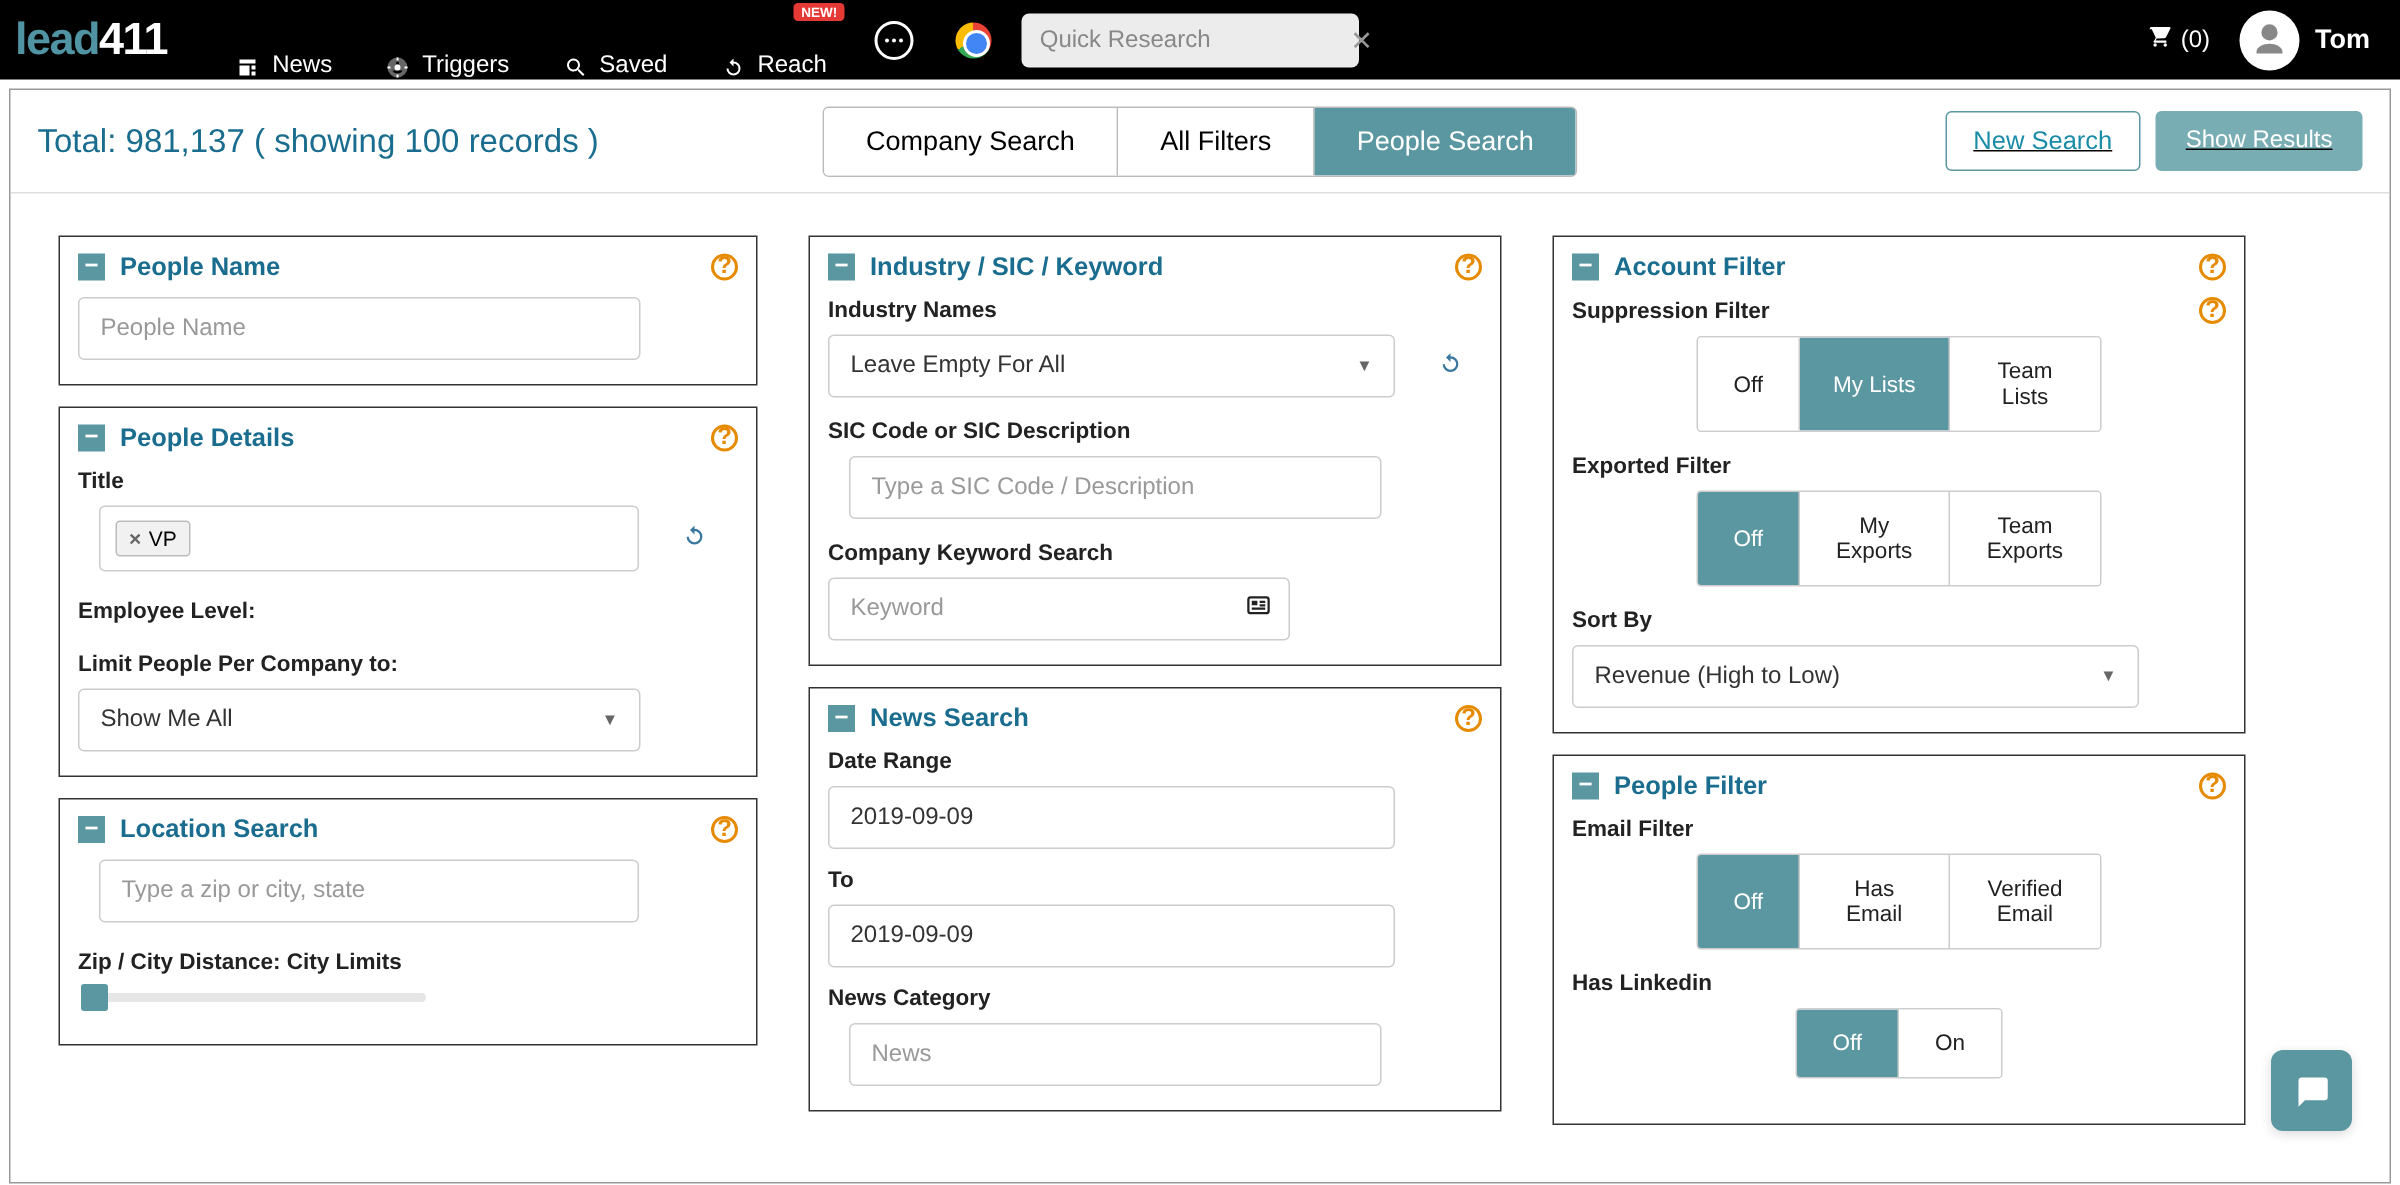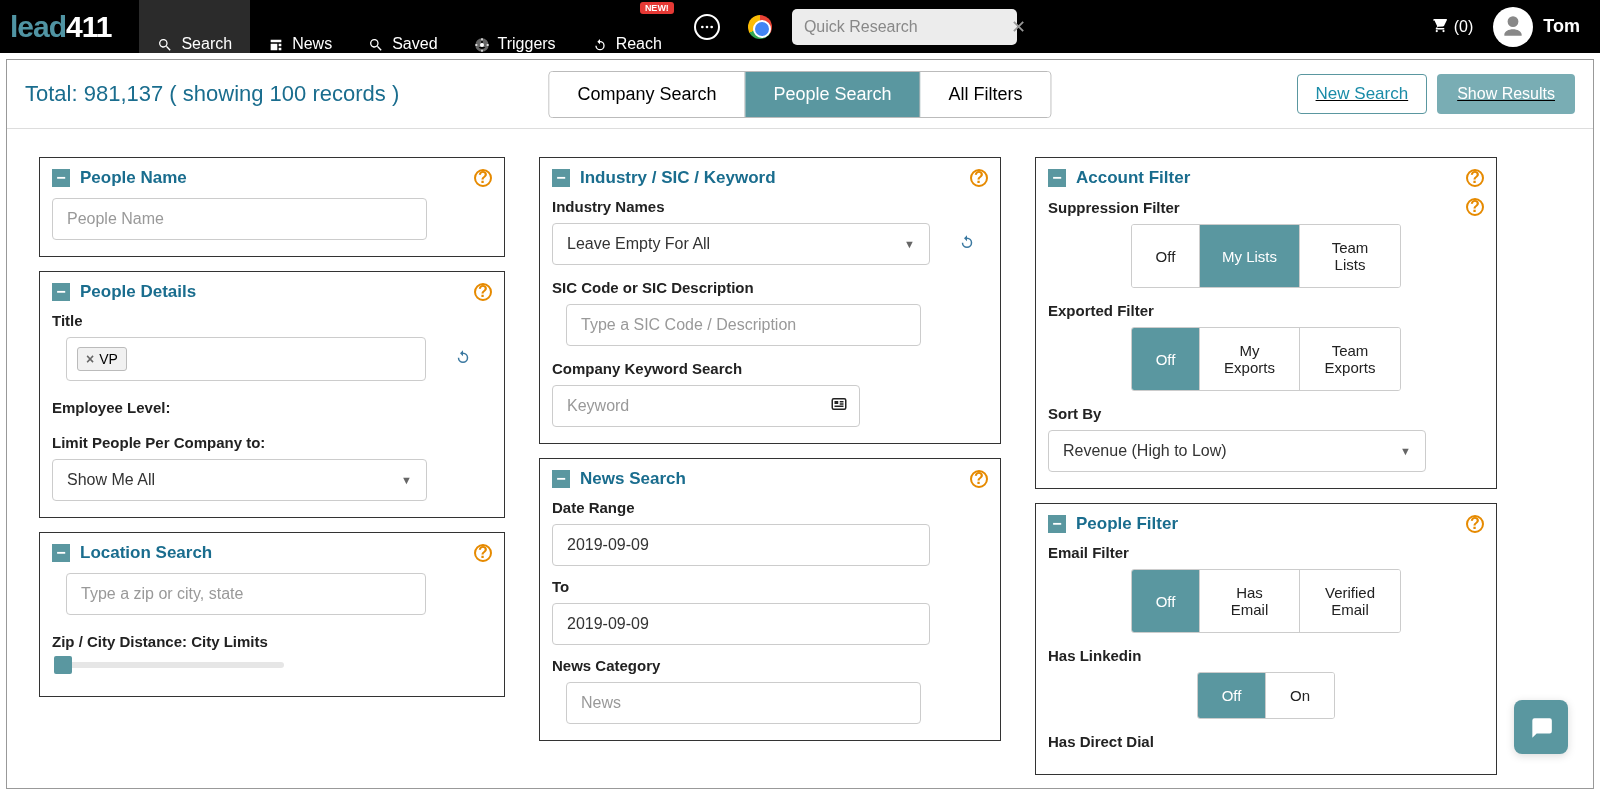--- a/index.html
+++ b/index.html
@@ -83,55 +83,47 @@
 svg.ic { width: 16px; height: 16px; fill: currentColor; }
 svg.ic18 { width: 18px; height: 18px; fill: currentColor; }
 </style>
 </head>
 <body>
 
 <div class="navbar">
   <div class="logo">
     <span class="lead">lead</span><span class="four11">411</span>
   </div>
-  <div class="nav-item active">
-    <span class="ico">
-        <svg class="ic" viewBox="0 0 24 24">
-          <path d="M15.5 14h-.79l-.28-.27a6.5 6.5 0 1 0-.7.7l.27.28v.79l5 5L20.49 19l-5-5zm-6 0A4.5 4.5 0 1 1 14 9.5 4.5 4.5 0 0 1 9.5 14z"></path>
-        </svg>
-      </span>
-    <span>Search</span>
-  </div>
   <div class="nav-item">
     <span class="ico">
         <svg class="ic" viewBox="0 0 24 24">
           <path d="M4 4h16v4H4zM4 10h10v10H4zM16 10h4v4h-4zM16 16h4v4h-4z"></path>
         </svg>
       </span>
     <span>News</span>
-  </div>
-  <div class="nav-item">
-    <span class="ico">
-        <svg class="ic" viewBox="0 0 24 24">
-          <path d="M15.5 14h-.79l-.28-.27a6.5 6.5 0 1 0-.7.7l.27.28v.79l5 5L20.49 19l-5-5zm-6 0A4.5 4.5 0 1 1 14 9.5 4.5 4.5 0 0 1 9.5 14z"></path>
-        </svg>
-      </span>
-    <span>Saved</span>
   </div>
   <div class="nav-item">
     <span class="ico">
         <svg class="ic" viewBox="0 0 24 24">
           <path d="M12 2a10 10 0 1 0 10 10A10 10 0 0 0 12 2zm0 4a1.5 1.5 0 1 1-1.5 1.5A1.5 1.5 0 0 1 12 6zm0 12a6 6 0 0 1-5.2-3h10.4A6 6 0 0 1 12 18z" opacity=".4"></path>
           <circle cx="12" cy="12" r="3"></circle>
           <path d="M12 2v3M12 19v3M2 12h3M19 12h3" stroke="#fff" stroke-width="2" fill="none"></path>
         </svg>
       </span>
     <span>Triggers</span>
   </div>
   <div class="nav-item">
+    <span class="ico">
+        <svg class="ic" viewBox="0 0 24 24">
+          <path d="M15.5 14h-.79l-.28-.27a6.5 6.5 0 1 0-.7.7l.27.28v.79l5 5L20.49 19l-5-5zm-6 0A4.5 4.5 0 1 1 14 9.5 4.5 4.5 0 0 1 9.5 14z"></path>
+        </svg>
+      </span>
+    <span>Saved</span>
+  </div>
+  <div class="nav-item">
     <span class="badge-new">NEW!</span>
     <span class="ico">
         <svg class="ic" viewBox="0 0 24 24">
           <path d="M12 6V3L8 7l4 4V8a5 5 0 1 1-5 5H5a7 7 0 1 0 7-7z"></path>
         </svg>
       </span>
     <span>Reach</span>
   </div>
   <div class="nav-circle">
     <svg class="ic" viewBox="0 0 24 24" style="fill:#fff">
@@ -160,22 +152,22 @@
       </svg>
   </div>
   <div class="username">Tom</div>
 </div>
 
 <div class="frame">
   <div class="topbar" style="position:relative;">
     <div class="total">Total: 981,137 ( showing 100 records )</div>
     <div class="tabs">
       <div class="tab">Company Search</div>
+      <div class="tab">All Filters</div>
       <div class="tab active">People Search</div>
-      <div class="tab">All Filters</div>
     </div>
     <div class="topbar-right">
       <button class="btn-outline">New Search</button>
       <button class="btn-primary">Show Results</button>
     </div>
   </div>
 
   <div class="cols">
 
     <div class="col col-1">
@@ -325,21 +317,20 @@
           <div class="seg-btn" style="width:100px">Verified Email</div>
         </div>
           </div>
         <div class="field-label">Has Linkedin</div>
         <div class="seg-wrap">
             <div class="seg">
           <div class="seg-btn active">Off</div>
           <div class="seg-btn">On</div>
         </div>
           </div>
-        <div class="field-label">Has Direct Dial</div>
       </div>
     </div>
   </div>
 </div>
 
 <div class="chat-fab">
   <svg width="26" height="26" viewBox="0 0 24 24">
       <path d="M4 4h16a2 2 0 0 1 2 2v10a2 2 0 0 1-2 2H8l-4 4V6a2 2 0 0 1 2-2z"></path>
     </svg>
 </div>

